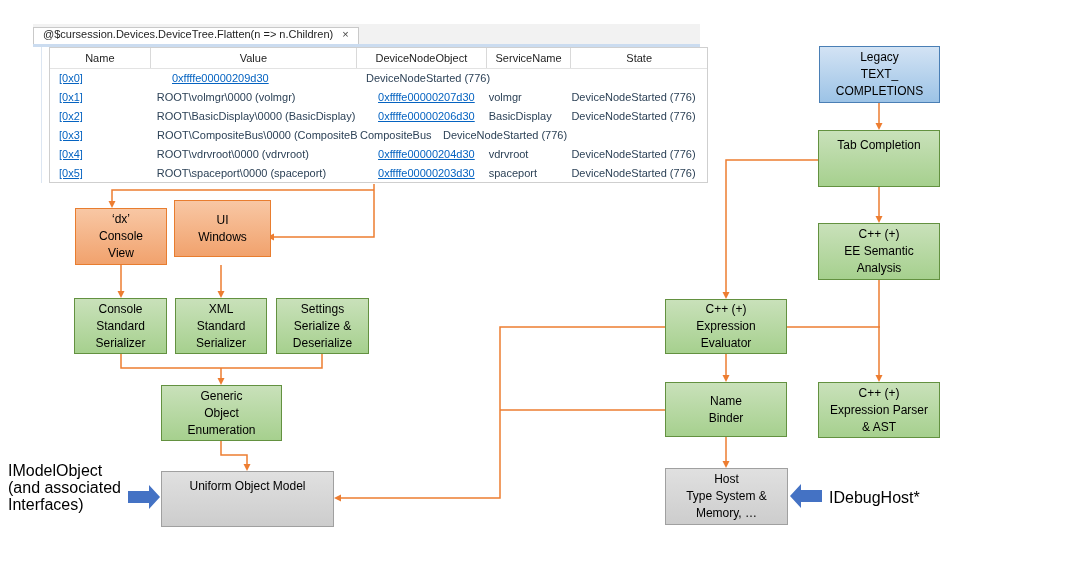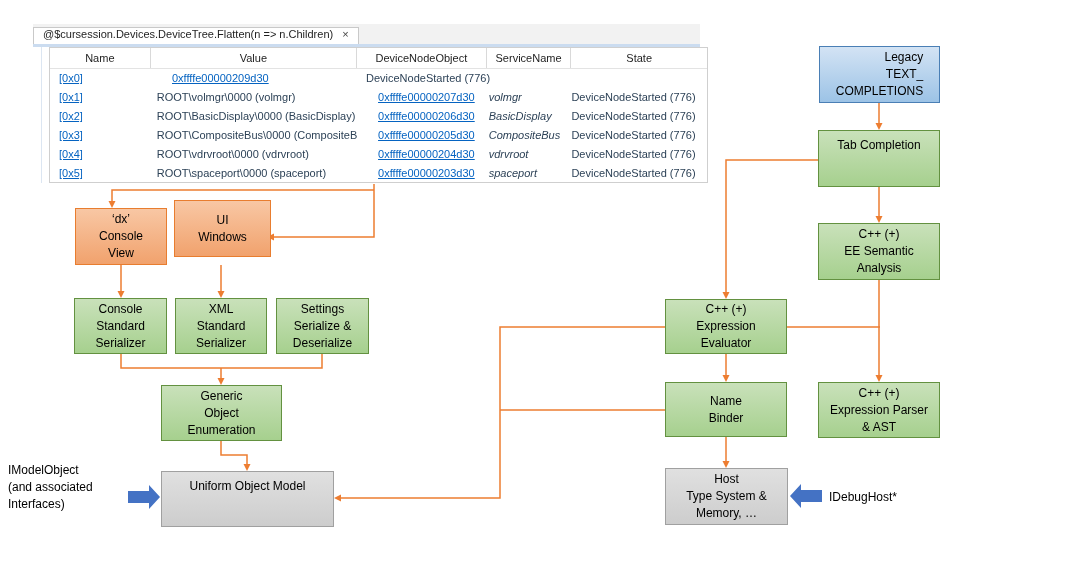--- a/index.html
+++ b/index.html
@@ -18,36 +18,36 @@
         border:1px solid #cfcfcf;box-sizing:border-box;background:#fff;}
   .ghead{display:flex;height:20px;border-bottom:1px solid #e3e3e3;}
   .ghead .hc{font-size:11px;color:#1e1e1e;text-align:center;line-height:20px;
              border-right:1px solid #d9d9d9;box-sizing:border-box;overflow:hidden;}
   .ghead .hc:last-child{border-right:none;}
   .grow{display:flex;height:19px;}
   .grow .c{font-size:11px;line-height:19px;box-sizing:border-box;white-space:nowrap;overflow:hidden;}
   .c.name{width:101px;padding-left:9px;}
   .c.val {width:207px;padding-left:6px;color:#2d4257;}
   .c.node{width:130px;padding-left:21px;}
-  .c.svc {width:85px;padding-left:2px;color:#2d4257;font-style:italic;}
+  .c.svc {width:85px;padding-left:2px;color:#2d4257;}
   .c.st  {width:136px;padding-right:13px;color:#2d4257;}
   .hc.w1{width:101px;} .hc.w2{width:207px;} .hc.w3{width:130px;} .hc.w4{width:85px;} .hc.w5{width:136px;}
   .lnk{color:#0563c1;text-decoration:underline;cursor:pointer;}
 
   
   .box{position:absolute;display:flex;align-items:center;justify-content:center;
        text-align:center;font-size:12px;line-height:17px;color:#000;
        white-space:pre-line;border:1px solid;box-sizing:border-box;}
   .green {background:linear-gradient(#c9e1ba,#a6d08e);border-color:#639140;}
   .orange{background:linear-gradient(#f8c7a4,#f1a26d);border-color:#e87d2f;}
   .bluebx{background:linear-gradient(#d3e3f4,#9cc3e6);border-color:#4a7fb5;}
   .graybx{background:linear-gradient(#e0e0e0,#cdcdcd);border-color:#a0a0a0;}
   .top-align{align-items:flex-start;padding-top:6px;}
 
-  .freetext{position:absolute;font-size:12px;line-height:17px;color:#000;white-space:pre-line;}
+  .freetext{position:absolute;font-size:16px;line-height:17px;color:#000;white-space:pre-line;}
 
   svg.conn{position:absolute;left:0;top:0;pointer-events:none;}
 </style>
 </head>
 <body>
 
 <div id="screen">
 
   <div class="tabbar">
     <div class="qtab">
@@ -83,21 +83,20 @@
     <div class="grow">
       <div class="c name"><span class="lnk">[0x2]</span></div>
       <div class="c val">ROOT\BasicDisplay\0000 (BasicDisplay)</div>
       <div class="c node"><span class="lnk">0xffffe00000206d30</span></div>
       <div class="c svc">BasicDisplay</div>
       <div class="c st">DeviceNodeStarted (776)</div>
     </div>
     <div class="grow">
       <div class="c name"><span class="lnk">[0x3]</span></div>
       <div class="c val">ROOT\CompositeBus\0000 (CompositeBus)</div>
-      <div class="c node"><span class="lnk">0xffffe00000205d30</span></div>
       <div class="c svc">CompositeBus</div>
       <div class="c st">DeviceNodeStarted (776)</div>
     </div>
     <div class="grow">
       <div class="c name"><span class="lnk">[0x4]</span></div>
       <div class="c val">ROOT\vdrvroot\0000 (vdrvroot)</div>
       <div class="c node"><span class="lnk">0xffffe00000204d30</span></div>
       <div class="c svc">vdrvroot</div>
       <div class="c st">DeviceNodeStarted (776)</div>
     </div>
@@ -133,21 +132,21 @@
       <path d="M121,353 L121,368 L322,368 L322,353"></path>
       <path d="M221,368 L221,379" marker-end="url(#ah)"></path>
       <path d="M221,441 L221,455 L247,455 L247,465" marker-end="url(#ah)"></path>
     </g>
     <g fill="#4472c4" stroke="none">
       <polygon points="128,491 149,491 149,485 160,497 149,509 149,503 128,503"></polygon>
       <polygon points="822,490 801,490 801,484 790,496 801,508 801,502 822,502"></polygon>
     </g>
   </svg>
 
-  <div class="box bluebx" style="left:819px;top:46px;width:121px;height:57px;text-align:right;">Legacy
+  <div class="box bluebx" style="left:819px;top:46px;width:121px;height:57px;">Legacy
 TEXT_
 COMPLETIONS</div>
   <div class="box green top-align" style="left:818px;top:130px;width:122px;height:57px;">Tab Completion</div>
   <div class="box green" style="left:818px;top:223px;width:122px;height:57px;">C++ (+)
 EE Semantic
 Analysis</div>
 
   <div class="box orange" style="left:75px;top:208px;width:92px;height:57px;">‘dx’
 Console
 View</div>

